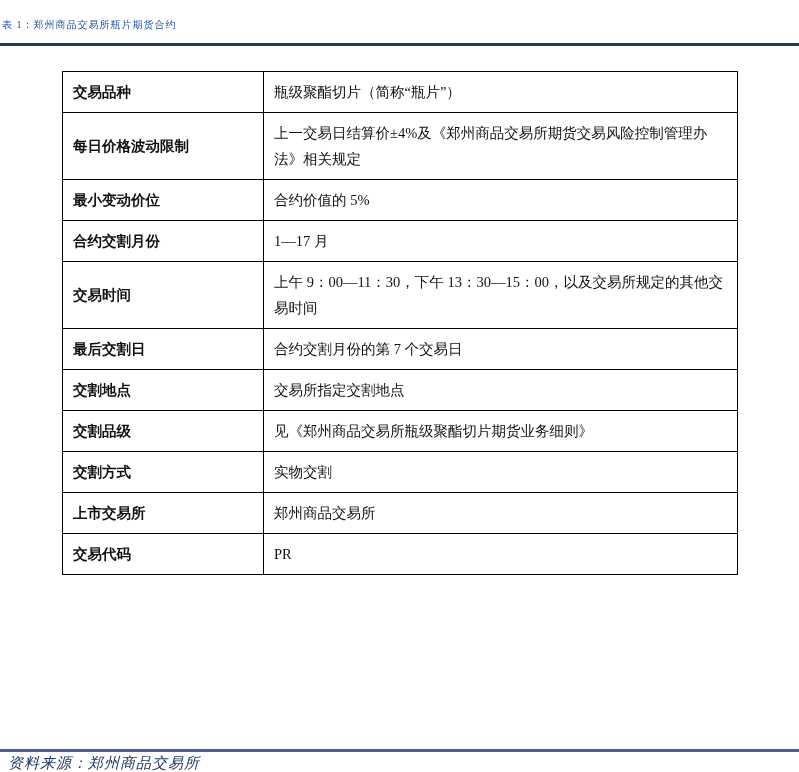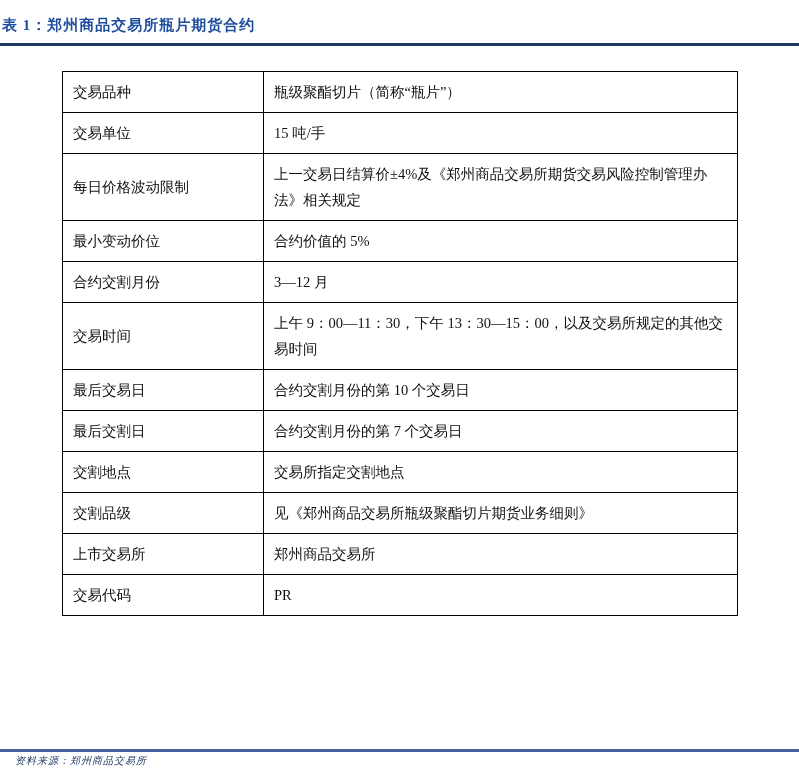--- a/index.html
+++ b/index.html
@@ -13,22 +13,22 @@
     color: #111111;
     position: relative;
   }
   .page {
     position: relative;
     width: 799px;
     height: 772px;
   }
   .doc-title {
     padding: 15px 0 0 2px;
-    font-size: 15px;
-    font-weight: bold;
+    font-size: 10px;
+    font-weight: normal;
     color: #1f4e9e;
     letter-spacing: 1px;
     line-height: 20px;
   }
   .title-rule {
     margin-top: 8px;
     height: 3px;
     width: 799px;
     background: #1f3864;
   }
@@ -46,98 +46,94 @@
     font-size: 14.5px;
     line-height: 26px;
     padding: 7px 10px;
     word-break: break-all;
   }
   table.contract {
     border: 1.5px solid #000000;
   }
   td.lbl {
     width: 180px;
-    font-weight: normal;
+    font-weight: bold;
     padding-left: 12px;
     margin-left: 8px;
   }
   td.val {
     padding-left: 9px;
     padding-right: 14px;
   }
   .footer {
     position: absolute;
     left: 0;
     top: 749px;
     width: 799px;
   }
   .footer-rule {
     height: 3px;
     width: 799px;
     background: #44619d;
   }
   .source-note {
     margin-top: 2px;
-    padding-left: 15px;
+    padding-left: 8px;
     font-style: italic;
-    font-size: 10px;
+    font-size: 15px;
     color: #1f3864;
     letter-spacing: 1px;
   }
 </style>
 </head>
 <body>
 
 <div class="page">
 
   <div class="doc-title">表 1：郑州商品交易所瓶片期货合约</div>
   <div class="title-rule"></div>
 
   <div class="table-wrap">
     <table class="contract">
       <tbody>
         <tr>
           <td class="lbl">交易品种</td>
           <td class="val">瓶级聚酯切片（简称“瓶片”）</td>
         </tr>
         <tr>
-          <td class="lbl">交易单位</td>
-          <td class="val">15 吨/手</td>
-        </tr>
-        <tr>
           <td class="lbl">每日价格波动限制</td>
           <td class="val">上一交易日结算价±4%及《郑州商品交易所期货交易风险控制管理办法》相关规定</td>
         </tr>
         <tr>
           <td class="lbl">最小变动价位</td>
           <td class="val">合约价值的 5%</td>
         </tr>
         <tr>
           <td class="lbl">合约交割月份</td>
-          <td class="val">3—12 月</td>
+          <td class="val">1—17 月</td>
         </tr>
         <tr>
           <td class="lbl">交易时间</td>
           <td class="val">上午 9：00—11：30，下午 13：30—15：00，以及交易所规定的其他交易时间</td>
-        </tr>
-        <tr>
-          <td class="lbl">最后交易日</td>
-          <td class="val">合约交割月份的第 10 个交易日</td>
         </tr>
         <tr>
           <td class="lbl">最后交割日</td>
           <td class="val">合约交割月份的第 7 个交易日</td>
         </tr>
         <tr>
           <td class="lbl">交割地点</td>
           <td class="val">交易所指定交割地点</td>
         </tr>
         <tr>
           <td class="lbl">交割品级</td>
           <td class="val">见《郑州商品交易所瓶级聚酯切片期货业务细则》</td>
+        </tr>
+        <tr>
+          <td class="lbl">交割方式</td>
+          <td class="val">实物交割</td>
         </tr>
         <tr>
           <td class="lbl">上市交易所</td>
           <td class="val">郑州商品交易所</td>
         </tr>
         <tr>
           <td class="lbl">交易代码</td>
           <td class="val">PR</td>
         </tr>
       </tbody>

